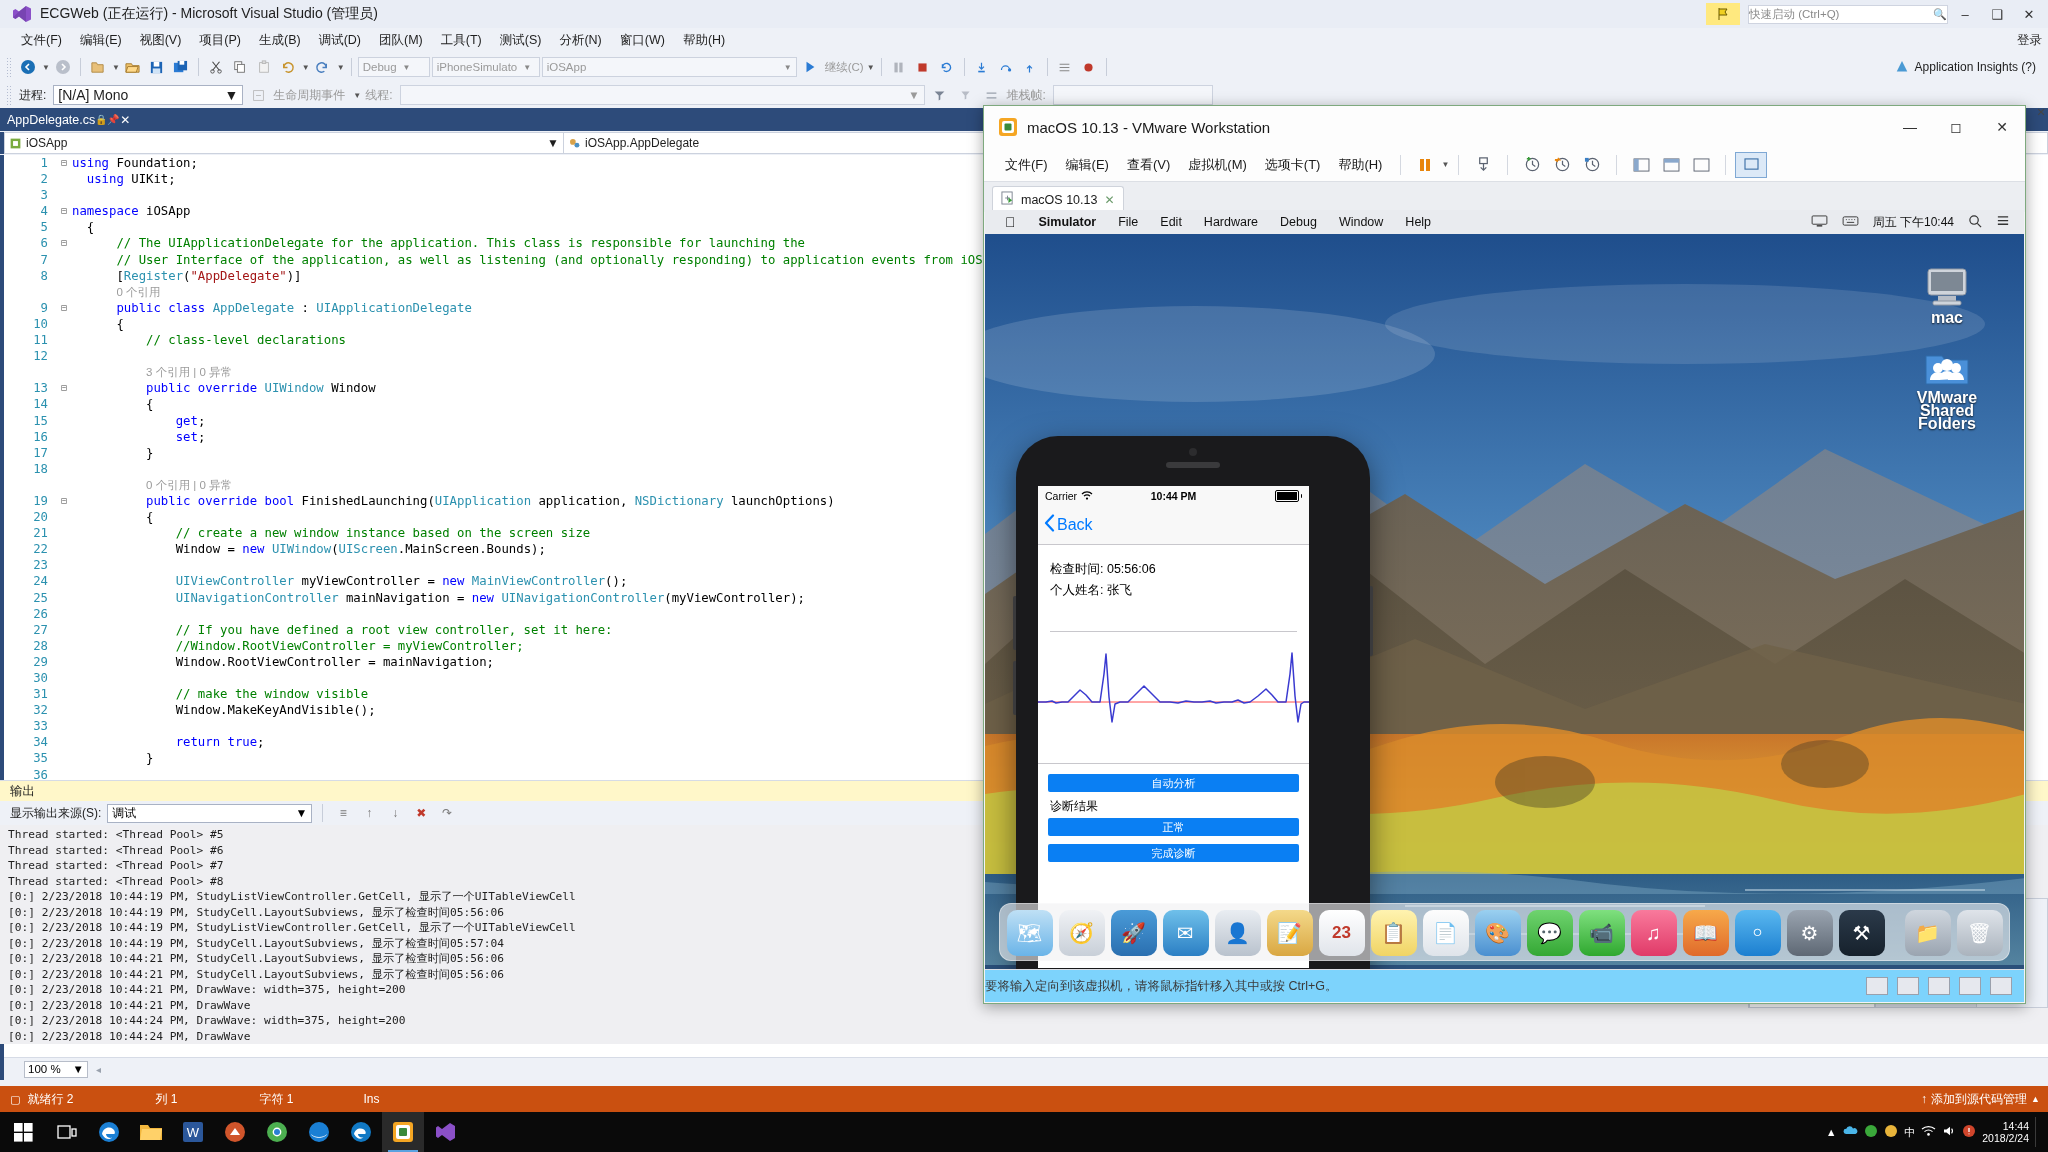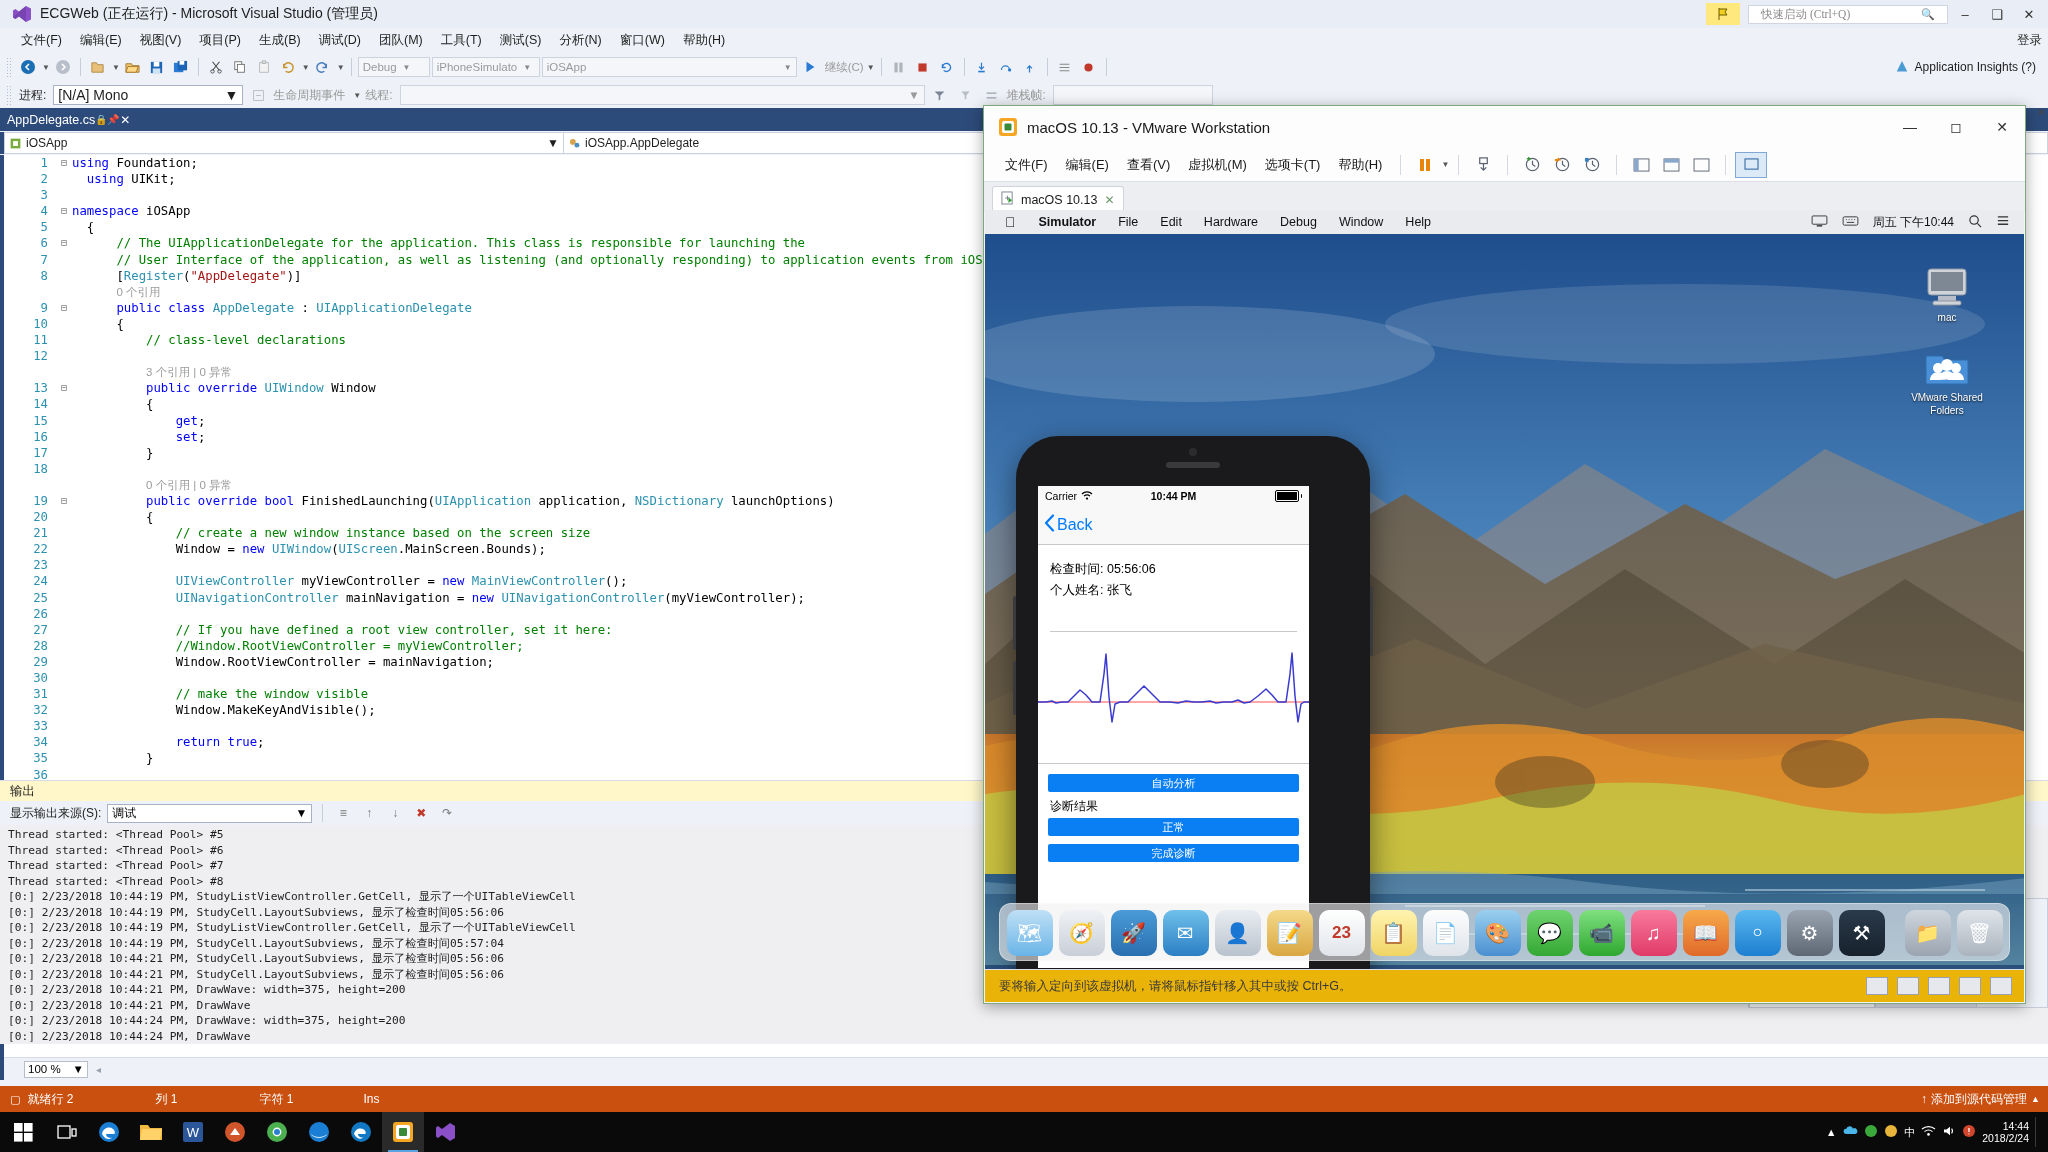--- a/index.html
+++ b/index.html
@@ -12,21 +12,21 @@
   .root{position:relative;width:2048px;height:1152px;}
 
   
   .vs{position:absolute;inset:0;background:#eef1f7;}
   .vs-title{height:28px;background:#e9edf5;display:flex;align-items:center;padding:0 6px;position:relative;}
   .vs-logo{width:20px;height:20px;margin:0 8px 0 6px;position:relative;flex:none;}
   .vs-logo svg{display:block;}
   .vs-title-text{font-size:14px;color:#1e1e1e;}
   .vs-title-right{position:absolute;right:4px;top:0;height:28px;display:flex;align-items:center;gap:2px;}
   .qlaunch{display:flex;align-items:center;background:#fff;border:1px solid #cfd4e0;height:19px;width:200px;
-           font-size:11.5px;color:#8a8a8a;padding:0 12px;box-sizing:border-box;font-family:Liberation Serif, serif;}
+           font-size:11.5px;color:#8a8a8a;padding:0 0;box-sizing:border-box;}
   .qlaunch .ql-txt{flex:1;}
   .qlaunch .ql-mag{font-size:11px;color:#777;}
   .flagbtn{width:34px;height:22px;background:#ffe97f;display:flex;align-items:center;justify-content:center;margin-right:6px;}
   .flagbtn svg{display:block;}
   .wbtn{width:30px;height:26px;display:flex;align-items:center;justify-content:center;font-size:13px;color:#333;}
   .vs-signin{font-size:12.5px;color:#2b2b2b;margin-left:8px;margin-right:6px;}
 
   .vs-menu{height:24px;display:flex;align-items:center;padding-left:12px;gap:0px;background:#eef1f7;}
   .vs-menu .mi{font-size:12.5px;color:#1e1e1e;padding:3px 9px;white-space:nowrap;}
 
@@ -138,21 +138,21 @@
               display:flex;align-items:center;padding-left:16px;gap:0;z-index:5;}
   .vm-menubar .mm{font-size:12.5px;color:#111;padding:0 11px;}
   .vm-menubar .mm.b{font-weight:bold;}
   .vm-menubar .apple{font-size:14px;padding:0 12px 0 4px;}
   .vm-menu-right{margin-left:auto;display:flex;align-items:center;gap:14px;padding-right:14px;font-size:12px;color:#111;}
 
   
   .wallpaper{position:absolute;inset:0;top:24px;}
   .vm-icons{position:absolute;right:22px;top:56px;width:110px;display:flex;flex-direction:column;align-items:center;gap:22px;z-index:3;}
   .vm-icon{display:flex;flex-direction:column;align-items:center;gap:3px;}
-  .vm-icon .lbl{font-size:10px;color:#fff;text-align:center;text-shadow:0 1px 2px rgba(0,0,0,.8);line-height:13px;}
+  .vm-icon .lbl{font-size:16px;color:#fff;text-align:center;text-shadow:0 1px 2px rgba(0,0,0,.8);line-height:13px;font-weight:bold;}
 
   
   .phone{position:absolute;left:31px;top:226px;width:354px;height:614px;background:#1a1a1c;border-radius:42px;
          box-shadow:0 10px 30px rgba(0,0,0,.5);z-index:4;}
   .phone-speaker{position:absolute;left:50%;transform:translateX(-50%);top:26px;width:54px;height:6px;
                  background:#3a3a3c;border-radius:3px;}
   .phone-cam{position:absolute;left:50%;transform:translateX(-50%);top:12px;width:8px;height:8px;background:#2c2c2e;border-radius:50%;}
   .phone-screen{position:absolute;left:22px;top:50px;width:271px;height:482px;background:#fff;overflow:hidden;}
   .phone-side{position:absolute;left:-3px;top:160px;width:3px;height:54px;background:#3a3a3c;border-radius:2px 0 0 2px;}
   .phone-side2{position:absolute;left:-3px;top:225px;width:3px;height:54px;background:#3a3a3c;border-radius:2px 0 0 2px;}
@@ -176,22 +176,22 @@
   .ios-label{font-size:12px;color:#000;padding:6px 12px 3px 12px;}
 
   
   .dock{position:absolute;left:14px;right:14px;bottom:8px;height:58px;background:rgba(240,240,242,.62);
         border-radius:12px;border:1px solid rgba(255,255,255,.4);display:flex;align-items:flex-end;
         justify-content:center;gap:6px;padding:4px 10px;box-sizing:border-box;z-index:6;}
   .dock-app{width:46px;height:46px;border-radius:10px;display:flex;align-items:center;justify-content:center;
             font-size:20px;color:#fff;flex:none;}
   .dock-sep{width:1px;height:44px;background:rgba(0,0,0,.18);margin:0 4px;}
 
-  .vmw-footer{position:absolute;left:1px;right:1px;bottom:1px;height:32px;background:#eab308;
-              display:flex;align-items:center;padding-left:14px;font-size:12.5px;color:#3a3a3a;
+  .vmw-footer{position:absolute;left:1px;right:1px;bottom:1px;height:32px;background:#7dd3fc;
+              display:flex;align-items:center;font-size:12.5px;color:#3a3a3a;
               border-top:1px solid #dcdfe5;}
   .vmw-footer-right{margin-left:auto;display:flex;align-items:center;gap:9px;padding-right:12px;}
   .fbox{width:20px;height:16px;border:1px solid #9aa0ac;background:#e6e8ee;}
 
   .vs-closebar{position:absolute;right:0;top:105px;width:14px;height:14px;color:#444;font-size:11px;
                display:flex;align-items:center;justify-content:center;}
 </style>
 </head>
 <body>
 

